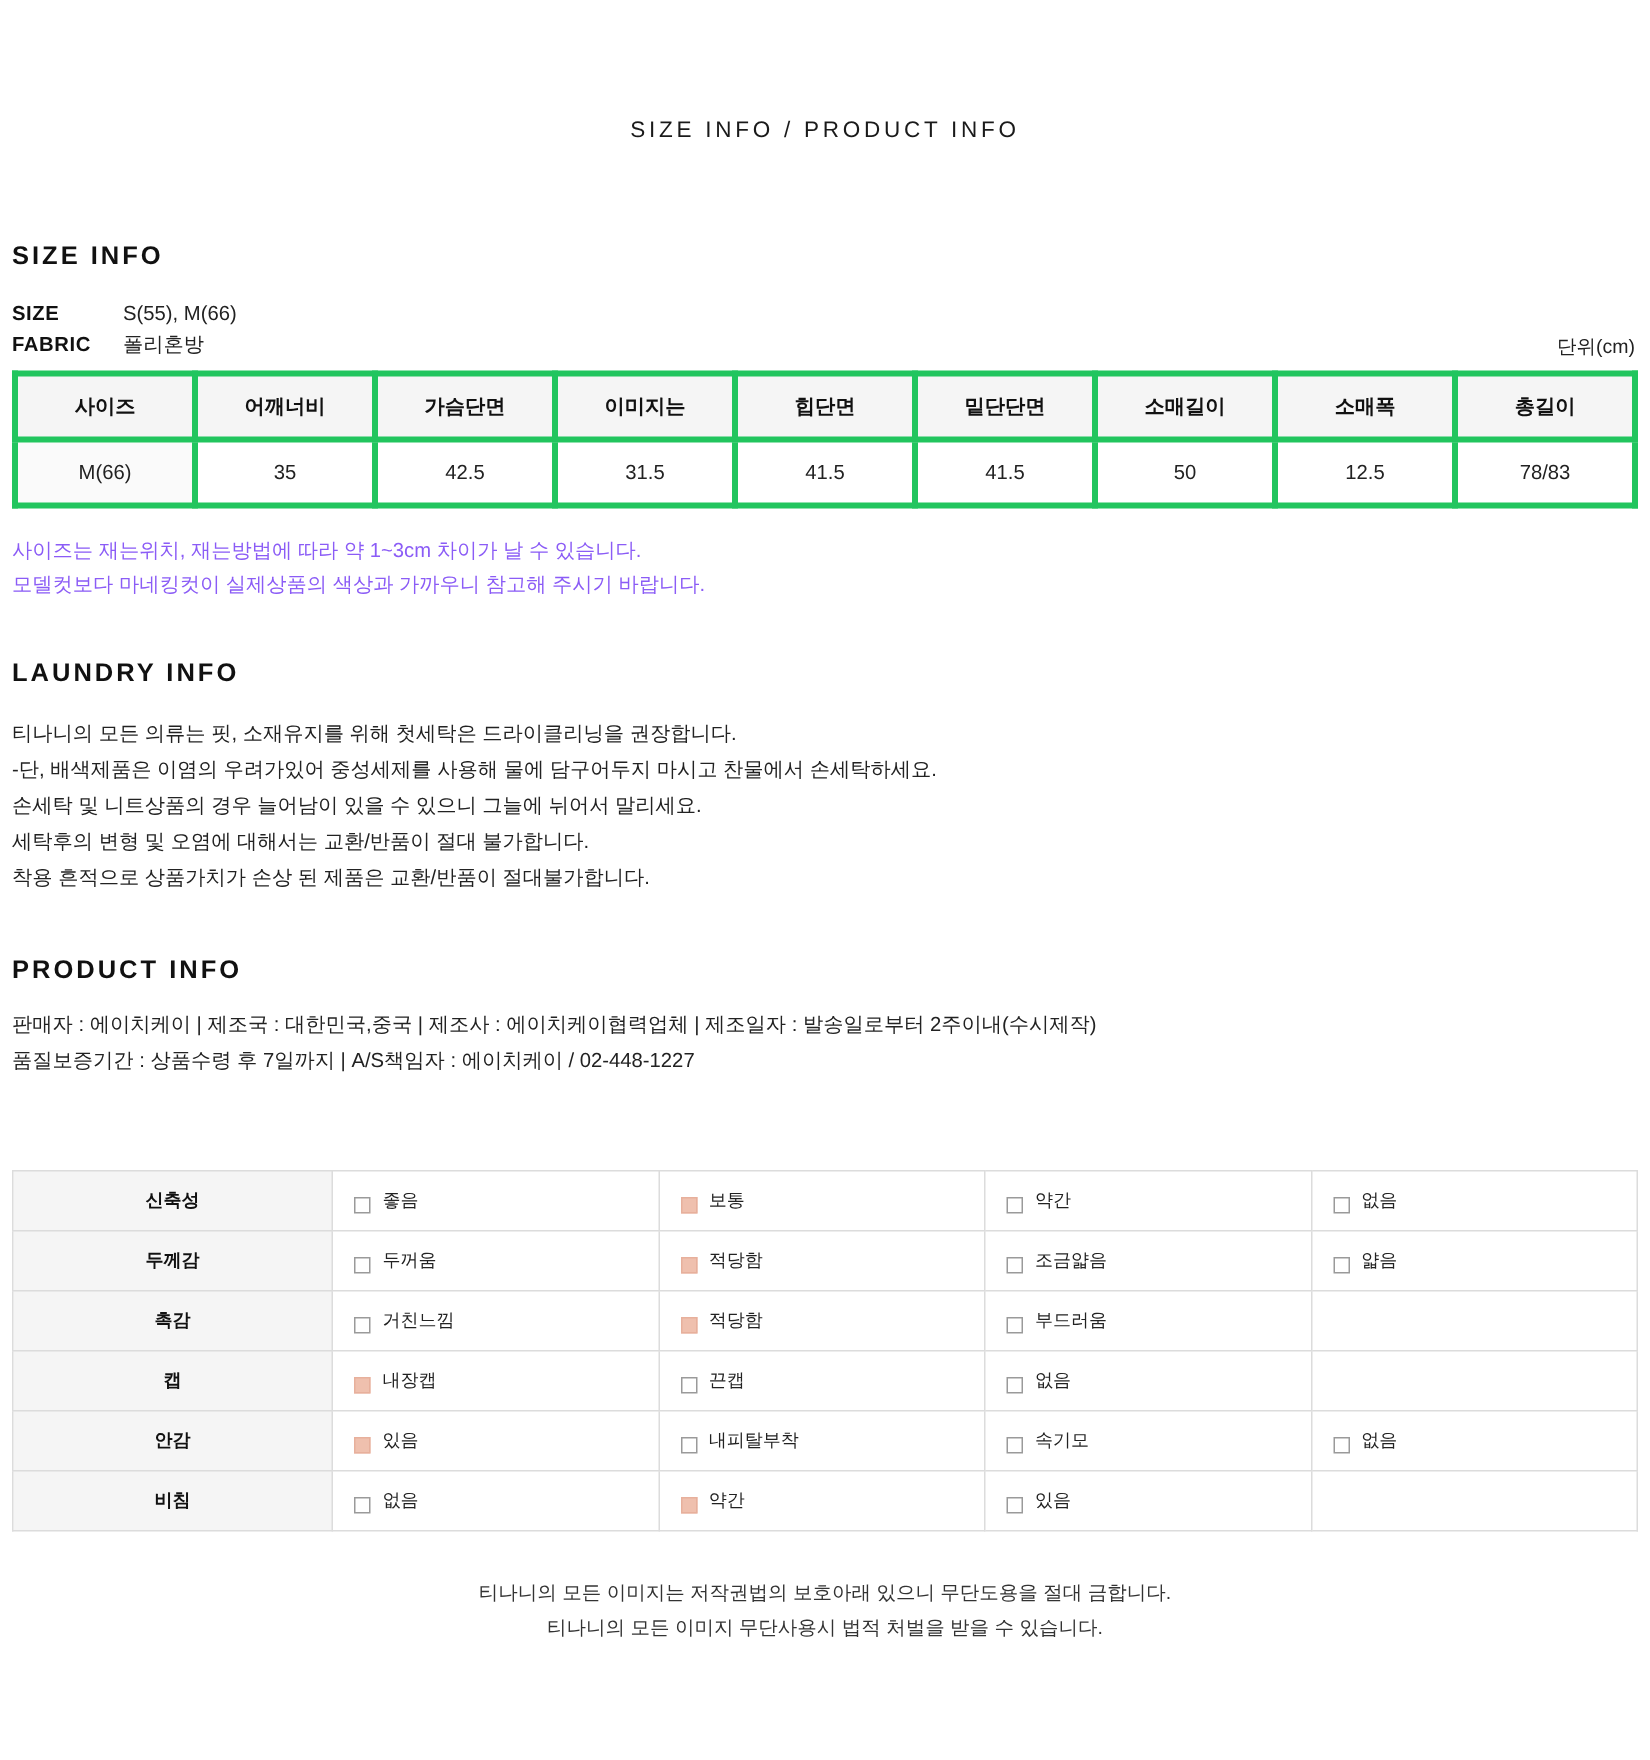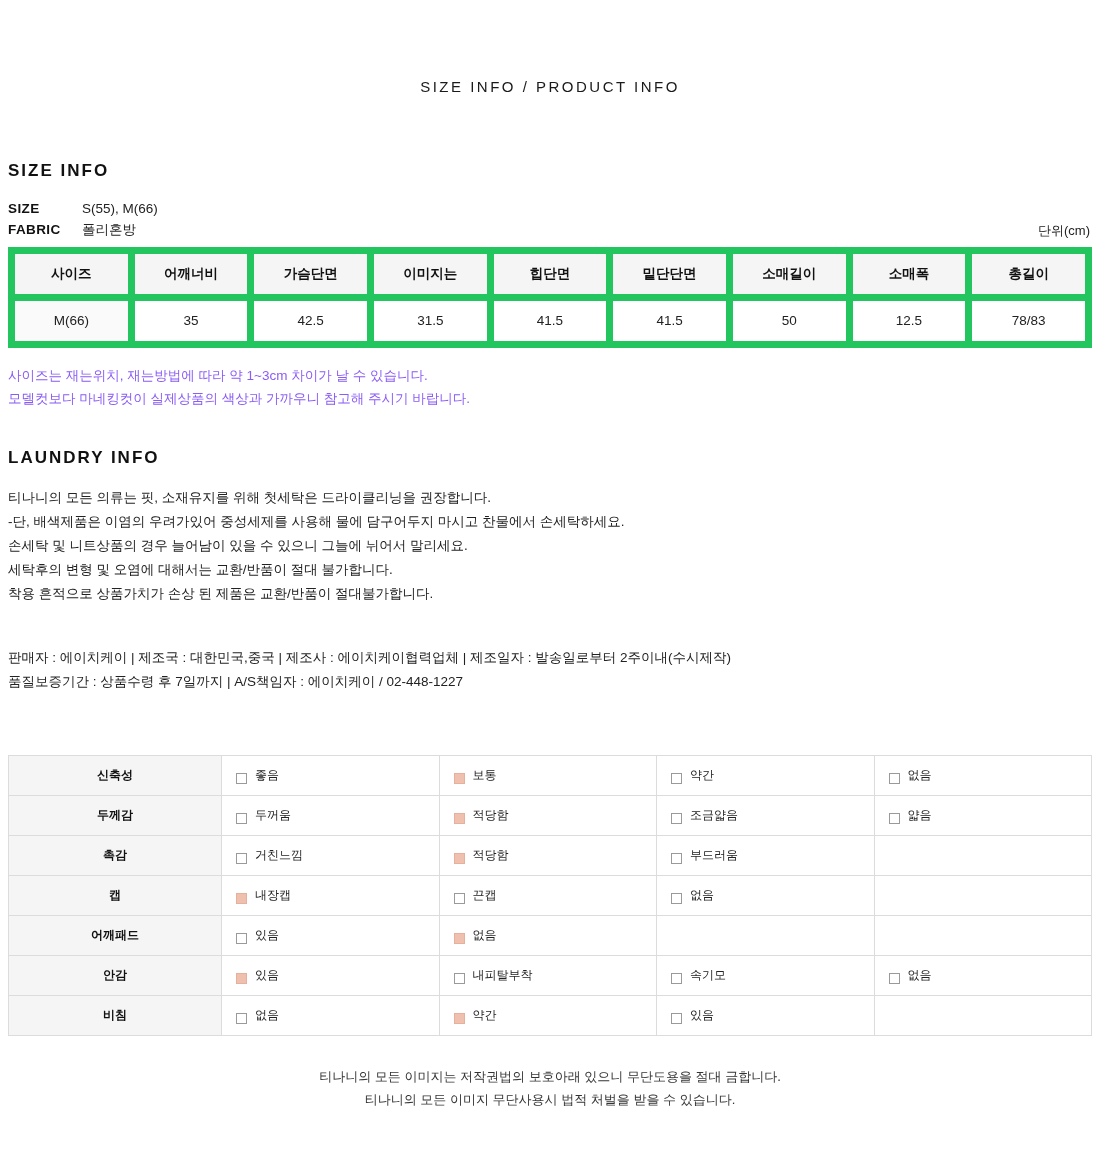--- a/index.html
+++ b/index.html
@@ -67,21 +67,21 @@
     color: #222;
   }
   table.size-table {
     width: 100%;
     border-collapse: collapse;
     margin-top: 6px;
     table-layout: fixed;
   }
   table.size-table th,
   table.size-table td {
-    border: 7px solid #22c55e;
+    border: 4px solid #22c55e;
     height: 38px;
     text-align: center;
     font-size: 13.5px;
     color: #222;
   }
   table.size-table thead th {
     background: #f5f5f5;
     font-weight: 700;
     color: #111;
   }
@@ -230,20 +230,21 @@
       <div class="body-lines">
         <div>티나니의 모든 의류는 핏, 소재유지를 위해 첫세탁은 드라이클리닝을 권장합니다.</div>
         <div>-단, 배색제품은 이염의 우려가있어 중성세제를 사용해 물에 담구어두지 마시고 찬물에서 손세탁하세요.</div>
         <div>손세탁 및 니트상품의 경우 늘어남이 있을 수 있으니 그늘에 뉘어서 말리세요.</div>
         <div>세탁후의 변형 및 오염에 대해서는 교환/반품이 절대 불가합니다.</div>
         <div>착용 흔적으로 상품가치가 손상 된 제품은 교환/반품이 절대불가합니다.</div>
       </div>
     </section>
 
     <section class="sec-product">
+      <h2 class="section-heading">PRODUCT INFO</h2>
       <div class="body-lines">
         <div>판매자 : 에이치케이 | 제조국 : 대한민국,중국 | 제조사 : 에이치케이협력업체 | 제조일자 : 발송일로부터 2주이내(수시제작)</div>
         <div>품질보증기간 : 상품수령 후 7일까지 | A/S책임자 : 에이치케이 / 02-448-1227</div>
       </div>
     </section>
 
     <table class="attr-table">
       <tbody>
         <tr>
           <td class="attr-name">신축성</td>
@@ -340,37 +341,20 @@
           </td>
           <td>
             <span class="opt">
                 <span class="box"></span>
                 <span>없음</span>
               </span>
           </td>
           <td class="empty-cell"></td>
         </tr>
 
-        <tr>
-          <td class="attr-name">어깨패드</td>
-          <td>
-            <span class="opt">
-                <span class="box"></span>
-                <span>있음</span>
-              </span>
-          </td>
-          <td>
-            <span class="opt">
-                <span class="box checked"></span>
-                <span>없음</span>
-              </span>
-          </td>
-          <td class="empty-cell"></td>
-          <td class="empty-cell"></td>
-        </tr>
 
         <tr>
           <td class="attr-name">안감</td>
           <td>
             <span class="opt">
                 <span class="box checked"></span>
                 <span>있음</span>
               </span>
           </td>
           <td>

